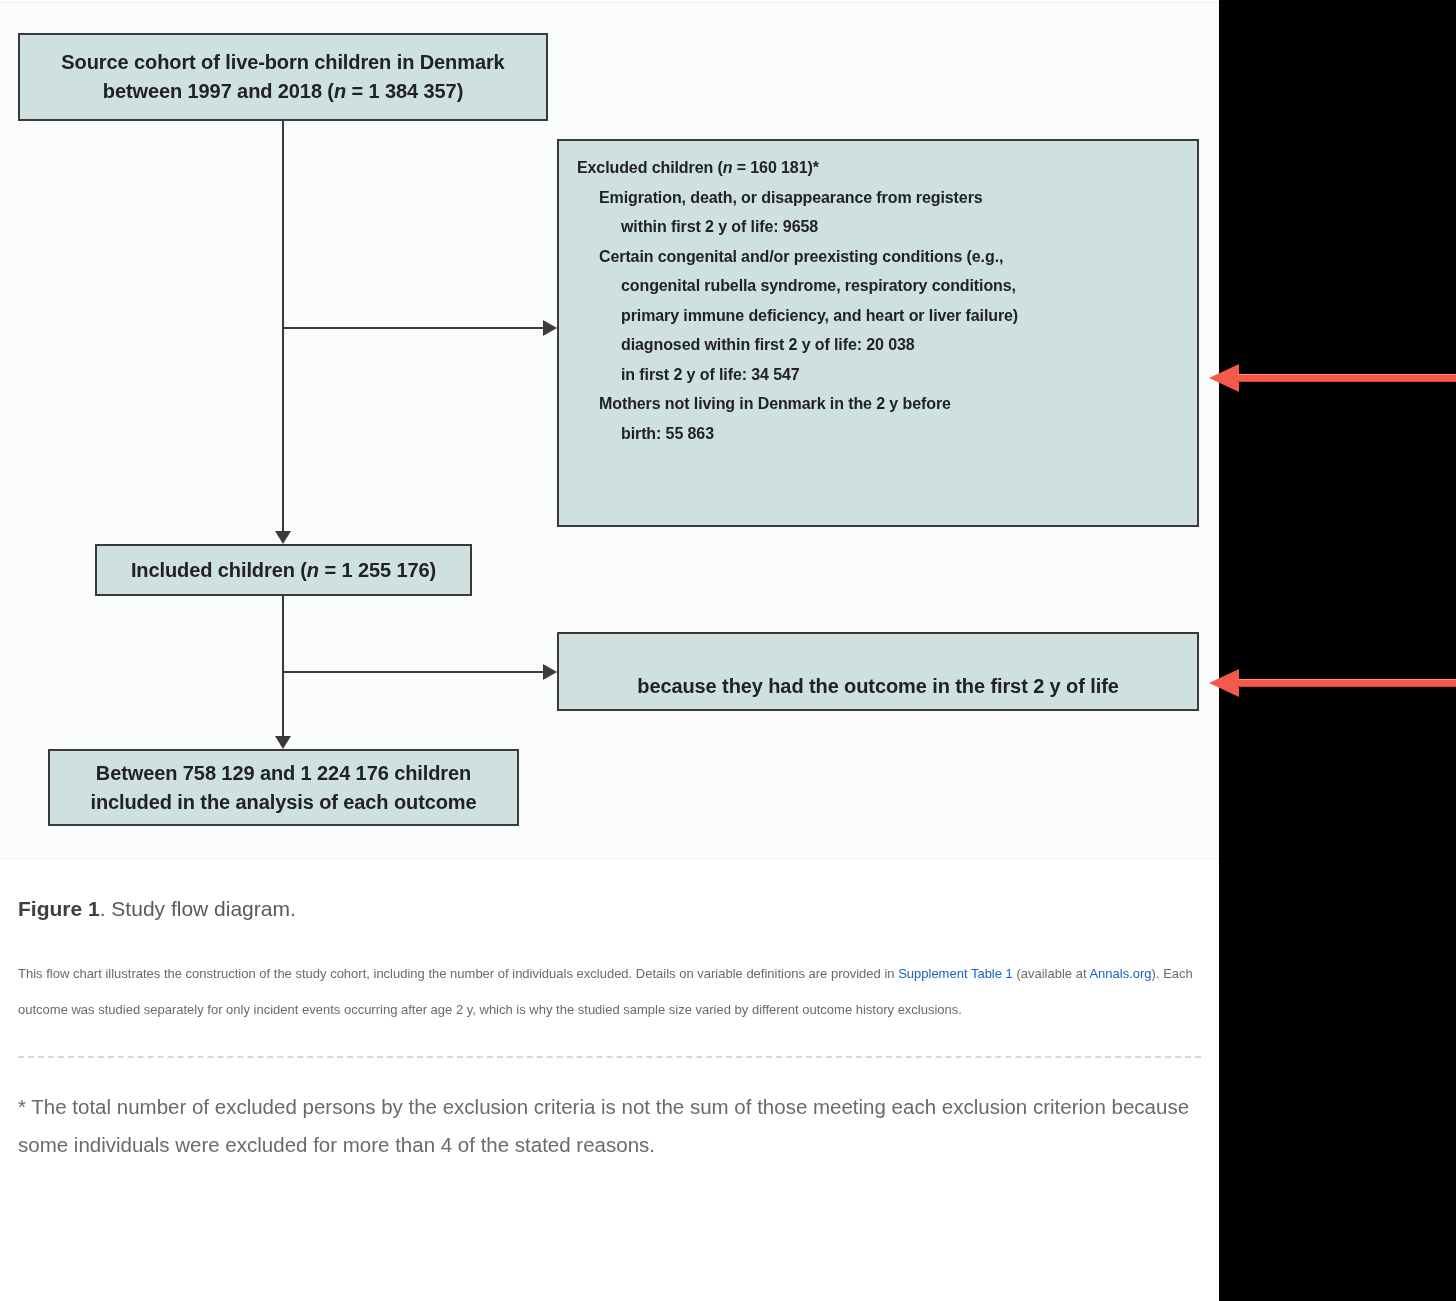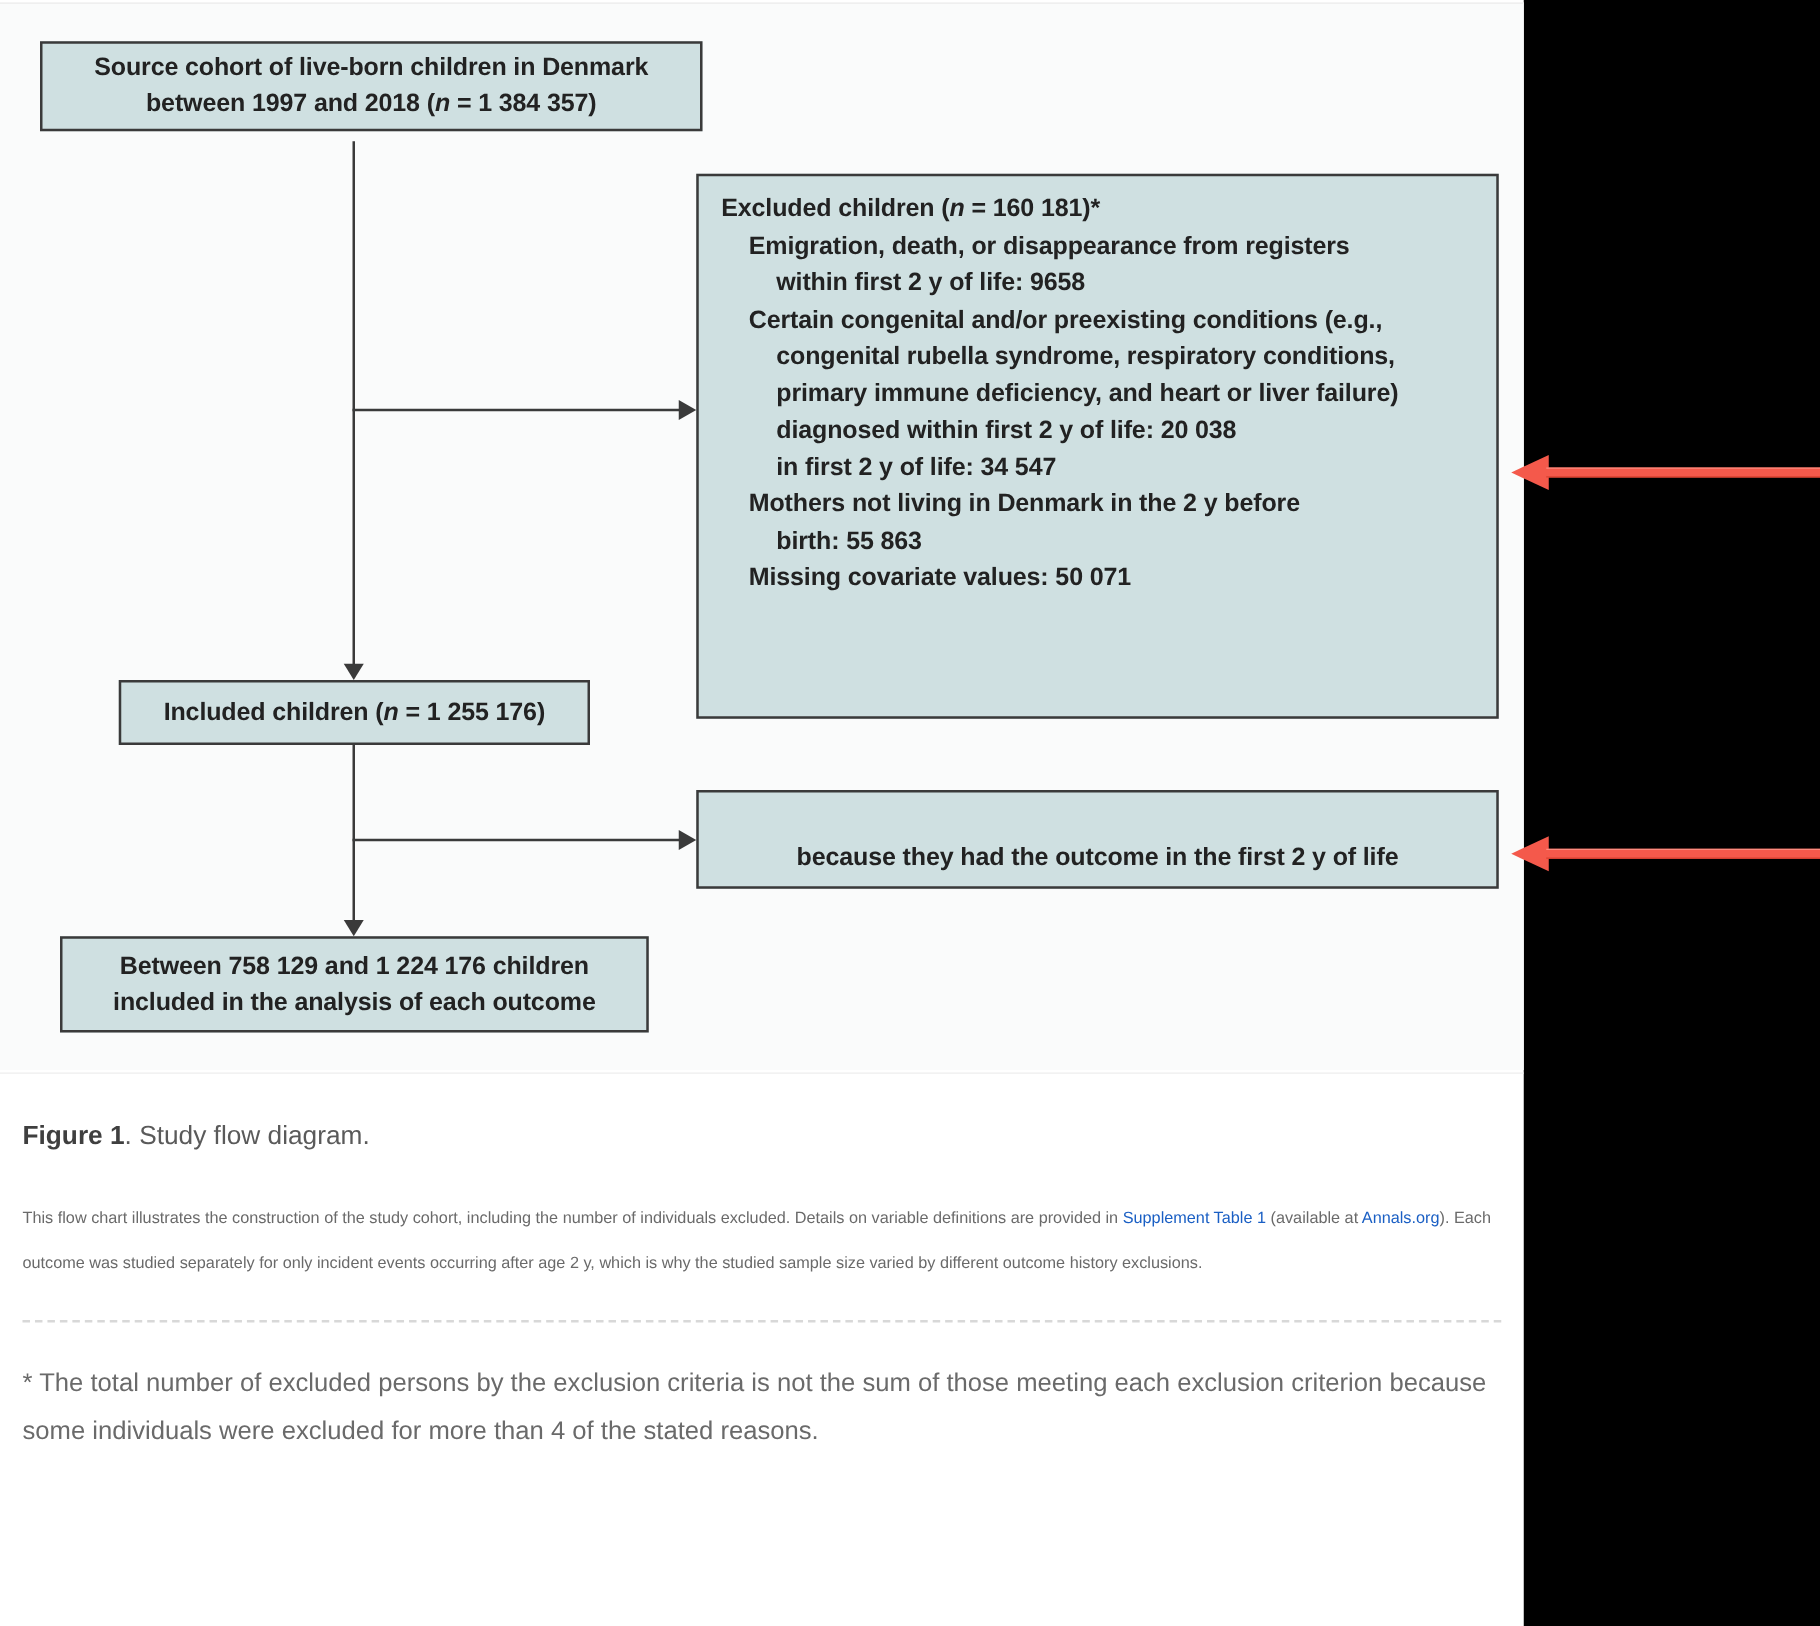--- a/index.html
+++ b/index.html
@@ -60,23 +60,23 @@
     display: flex;
     align-items: center;
     justify-content: center;
   }
   .flow-box .inner {
     padding: 0 10px;
     width: 100%;
   }
 
   
-  #box-source   { left: 32px;  top: 30px;  width: 530px; height: 72px; }
-  #box-excluded { left: 557px; top: 136px; width: 642px; height: 436px;
-                  font-size: 20px; line-height: 29.5px; }
+  #box-source   { left: 18px;  top: 30px;  width: 530px; height: 88px; }
+  #box-excluded { left: 557px; top: 136px; width: 642px; height: 388px;
+                  font-size: 16px; line-height: 29.5px; }
   #box-excluded .inner { padding: 12px 12px 10px 18px; text-align: left; }
   #box-included { left: 95px;  top: 541px; width: 377px; height: 52px; }
   #box-outcome  { left: 557px; top: 629px; width: 642px; height: 79px; }
   #box-final    { left: 48px;  top: 746px; width: 471px; height: 77px; }
 
   .excl-head { display: block; }
   .excl-item { display: block; padding-left: 22px; text-indent: 0; }
   .excl-item .cont { display: block; padding-left: 22px; }
 
   .ital { font-style: italic; }
@@ -236,23 +236,20 @@
 
           <span class="excl-item">
             <span class="cont">in first 2 y of life: 34 547</span>
           </span>
 
           <span class="excl-item">
             <span>Mothers not living in Denmark in the 2 y before</span>
             <span class="cont">birth: 55 863</span>
           </span>
 
-          <span class="excl-item">
-            <span>Missing covariate values: 50 071</span>
-          </span>
         </div>
       </div>
 
       <div class="flow-box centered" id="box-included">
         <div class="inner">
           <span>Included children (</span><span class="ital">n</span><span> = 1 255 176)</span>
         </div>
       </div>
 
       <div class="flow-box centered" id="box-outcome">

